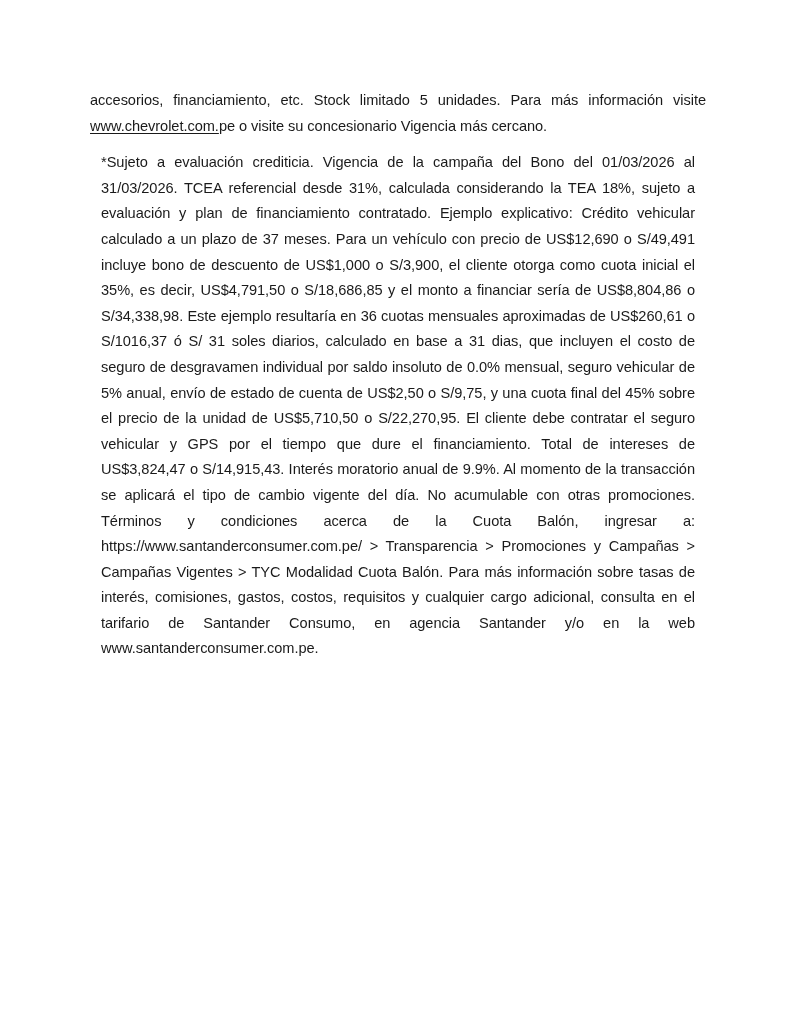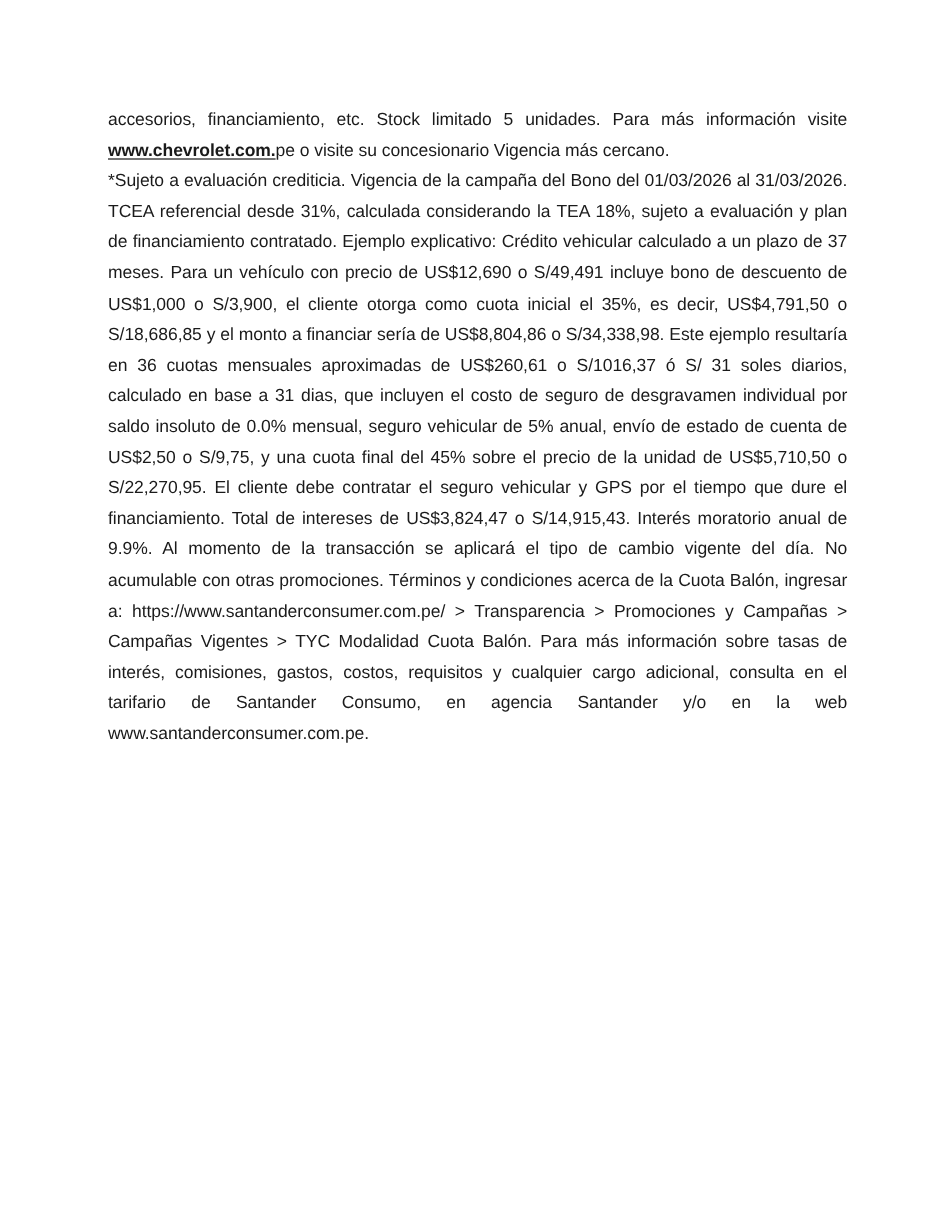--- a/index.html
+++ b/index.html
@@ -42,28 +42,27 @@
   .heading {
     margin: 16px 0 0 0;
     font-size: 14.6px;
     line-height: 25.6px;
     font-weight: bold;
     letter-spacing: 0.1px;
     color: #000000;
     text-align: left;
   }
   .para-body {
-    margin: 0;
+    margin: 11px;
   }
   .link-underline {
     text-decoration: underline;
     text-underline-offset: 2px;
     text-decoration-thickness: 1px;
     color: #1a1a1a;
-    font-weight: bold;
   }
 </style>
 </head>
 <body>
 
 <div class="page">
 
   <div class="content">
 
     <p class="para para-intro"><span>accesorios, financiamiento, etc. Stock limitado 5 unidades. Para más información visite </span><span class="link-underline">www.chevrolet.com.</span><span>pe o visite su concesionario Vigencia más cercano.</span></p>

